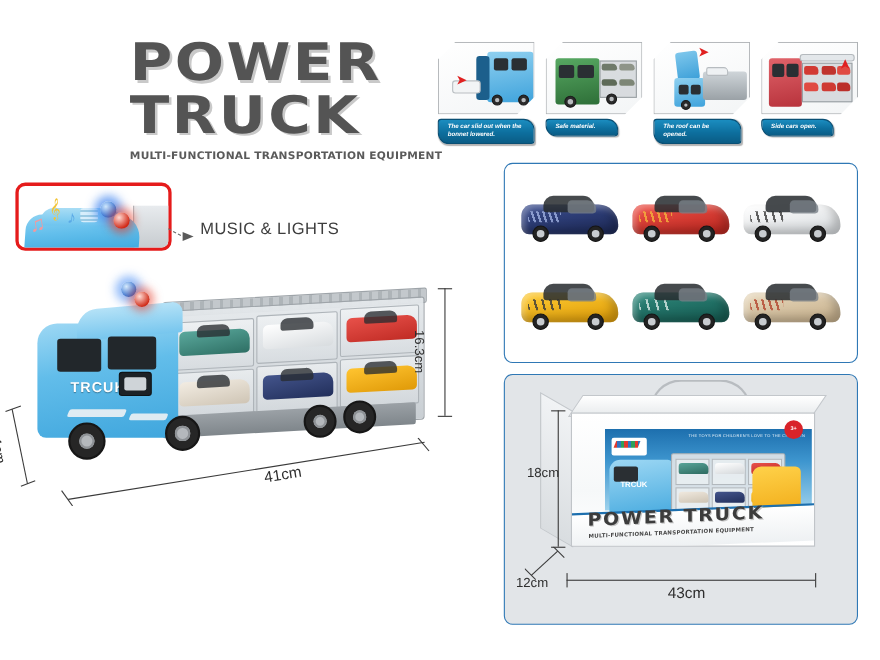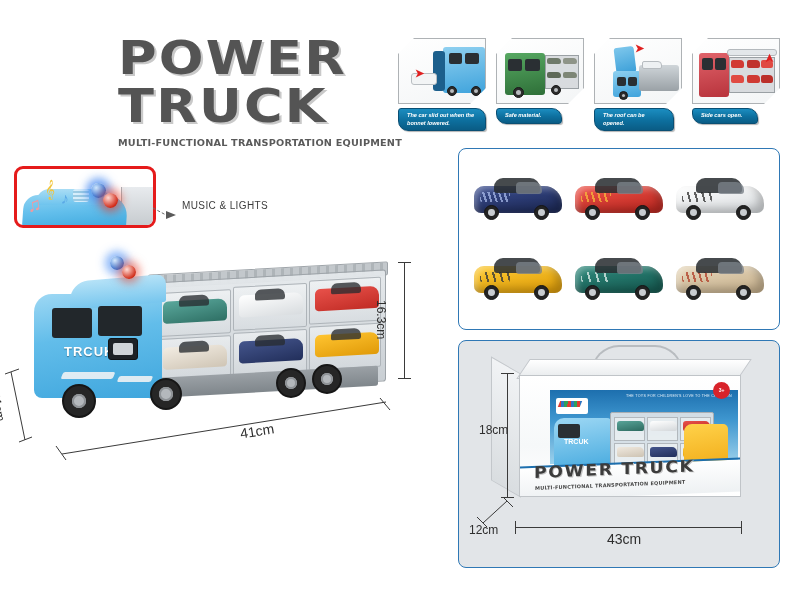--- a/index.html
+++ b/index.html
@@ -112,21 +112,21 @@
     position:absolute; left: 104px; top: 18px; width: 38px; height: 44px;
     background: linear-gradient(180deg,#e8ebee,#c2c7cb);
     border-left: 1px solid #aab0b4;
   }
   .note { position:absolute; font-size: 15px; line-height: 1; }
   .note.n1 { left: 10px; top: 26px; color: #f09aa0; font-size: 19px; transform: rotate(-8deg); }
   .note.n2 { left: 28px; top: 12px; color: #f2c437; font-size: 17px; }
   .note.n3 { left: 44px; top: 22px; color: #5aa9e6; font-size: 16px; transform: rotate(6deg); }
   .ml-label {
     position: absolute; left: 182px; top: 200px;
-    font-size: 10px; color: #3d3d3d; letter-spacing: .4px; white-space: nowrap;
+    font-size: 15px; color: #3d3d3d; letter-spacing: .4px; white-space: nowrap;
   }
   .ml-leader { position: absolute; left: 152px; top: 206px; width: 34px; height: 14px; }
 
   
   .main-truck { position: absolute; left: 18px; top: 252px; width: 370px; height: 190px; }
   .mt-trailer {
     position:absolute; left: 132px; top: 24px; width: 236px; height: 112px;
     background: linear-gradient(180deg, rgba(228,232,235,.95) 0%, rgba(198,204,209,.95) 100%);
     border: 1px solid #9ea4a9; border-radius: 3px;
     transform: skewY(-3.2deg);

